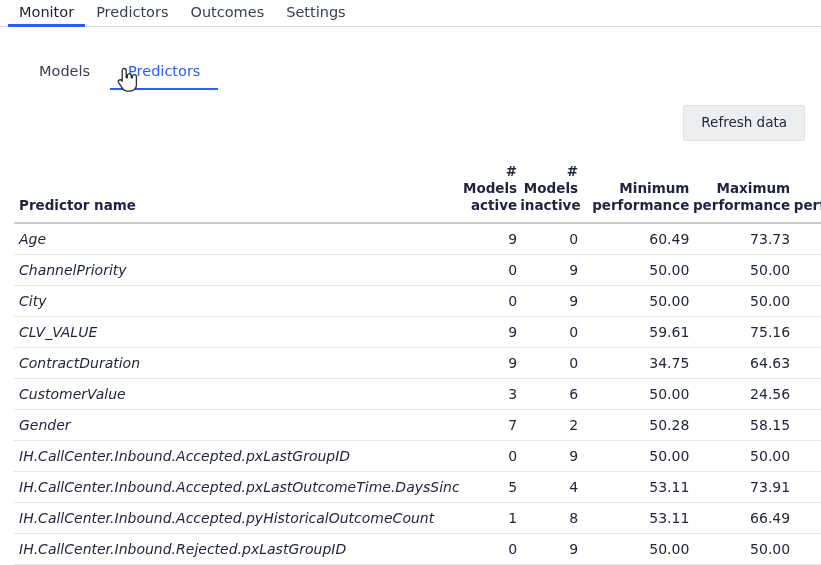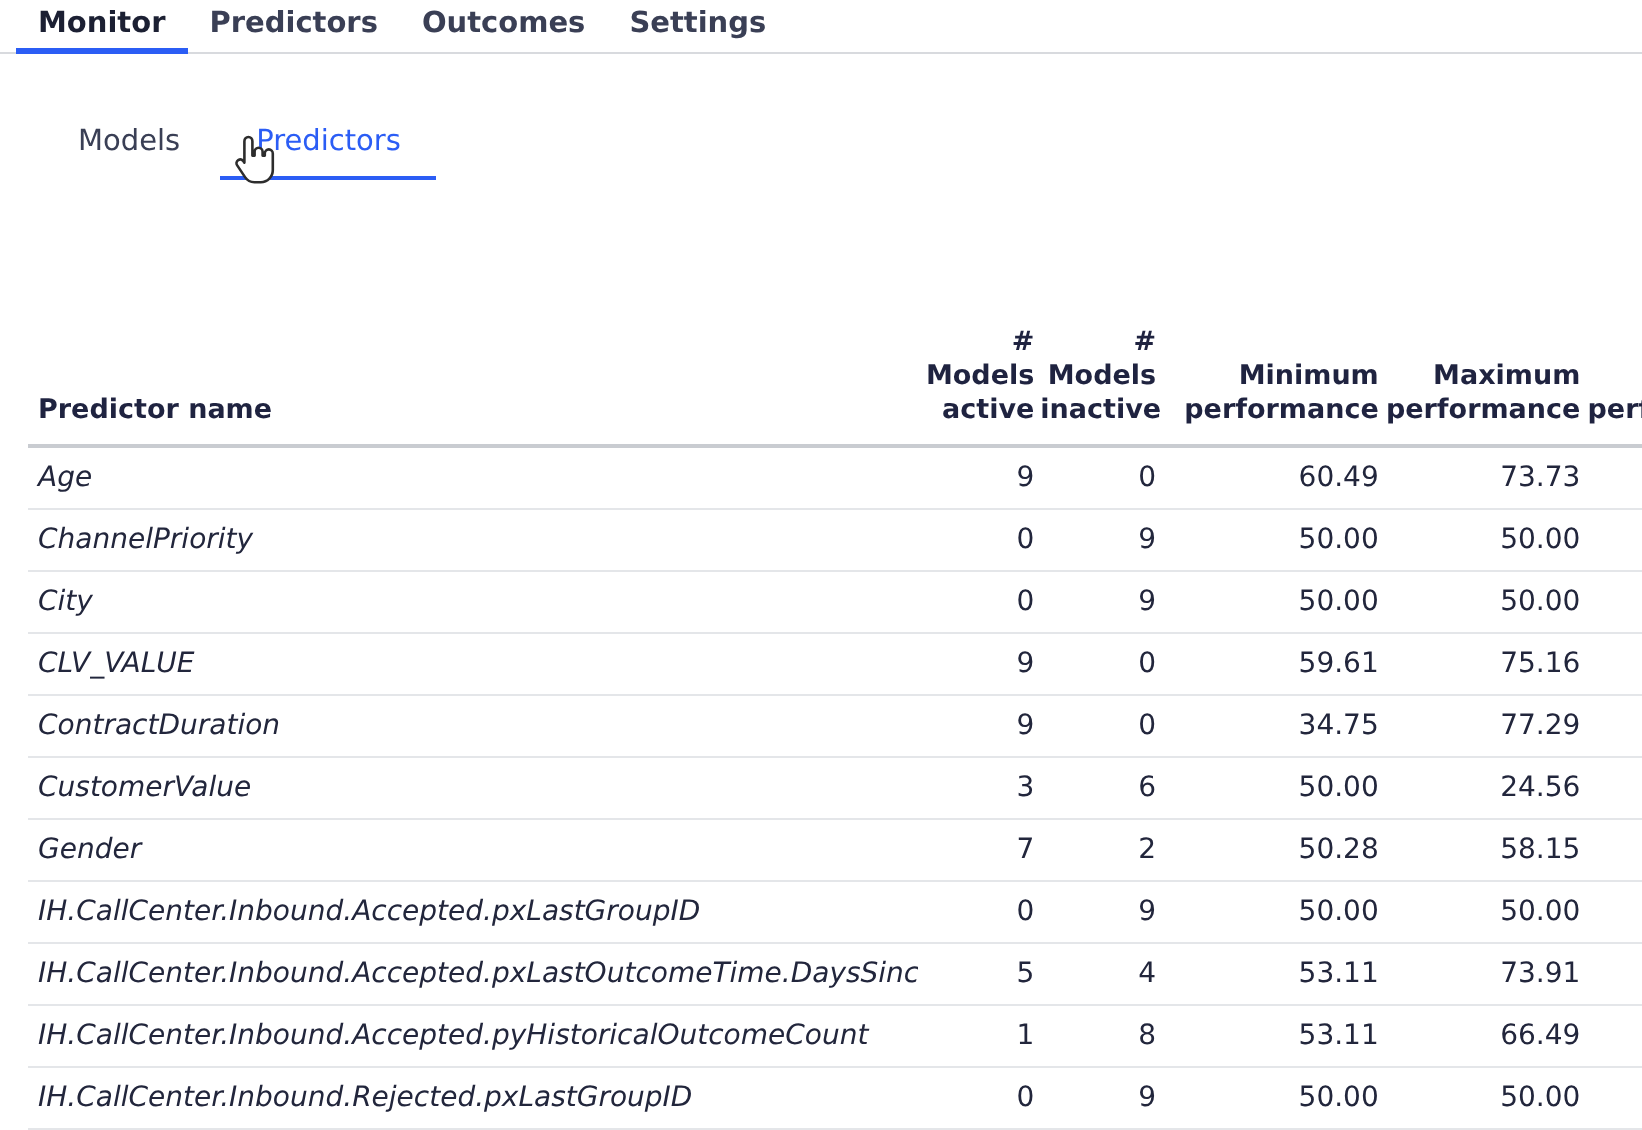--- a/index.html
+++ b/index.html
@@ -30,21 +30,20 @@
     position: relative;
     font-size: 14.5px;
     color: #3a3f55;
     padding: 2px 11px 0 11px;
     line-height: 20px;
     white-space: nowrap;
     cursor: pointer;
     background: none;
     border: none;
     font-family: inherit;
-    font-weight: bold;
   }
   .topnav-tab.active { color: #1c2033; }
   .topnav-tab.active::after {
     content: "";
     position: absolute;
     left: 0;
     right: 0;
     bottom: -5px;
     height: 3px;
     background: #2b5df5;
@@ -211,20 +210,21 @@
 
 <div class="cursor-hand">
   <svg width="26" height="28" viewBox="0 0 26 28" xmlns="http://www.w3.org/2000/svg">
     <path d="M8.2 14.4V4.6c0-1.2.9-2.1 2-2.1s2 .9 2 2.1v7.2h1.1v-1.9c0-1.1.9-2 2-2s2 .9 2 2v1.9h1.1v-1.1c0-1.1.9-2 2-2s2 .9 2 2v8.3c0 3.4-2.6 6.1-6 6.1h-3.2c-2 0-3.6-.9-4.6-2.4l-4-6c-.6-.9-.4-2 .5-2.6.8-.5 1.8-.4 2.4.3l.7.9z" fill="#ffffff" stroke="#2d2d2d" stroke-width="1.3" stroke-linejoin="round"></path>
   </svg>
 </div>
 
 <div class="refresh-bar">
   <div class="refresh-meta">
   </div>
+  <button class="refresh-btn">Refresh data</button>
 </div>
 
 <div class="table-wrap">
   <table class="grid">
     <colgroup>
       <col class="c-name">
         <col class="c-active">
         <col class="c-inactive">
       <col class="c-min">
         <col class="c-max">
@@ -288,21 +288,21 @@
           <td class="td-num">0</td>
           <td class="td-num">59.61</td>
           <td class="td-num">75.16</td>
           <td class="td-num">6</td>
         </tr>
         <tr>
           <td class="td-name">ContractDuration</td>
           <td class="td-num">9</td>
           <td class="td-num">0</td>
           <td class="td-num">34.75</td>
-          <td class="td-num">77.29</td>
+          <td class="td-num">64.63</td>
           <td class="td-num">5</td>
         </tr>
         <tr>
           <td class="td-name">CustomerValue</td>
           <td class="td-num">3</td>
           <td class="td-num">6</td>
           <td class="td-num">50.00</td>
           <td class="td-num">24.56</td>
           <td class="td-num">5</td>
         </tr>

